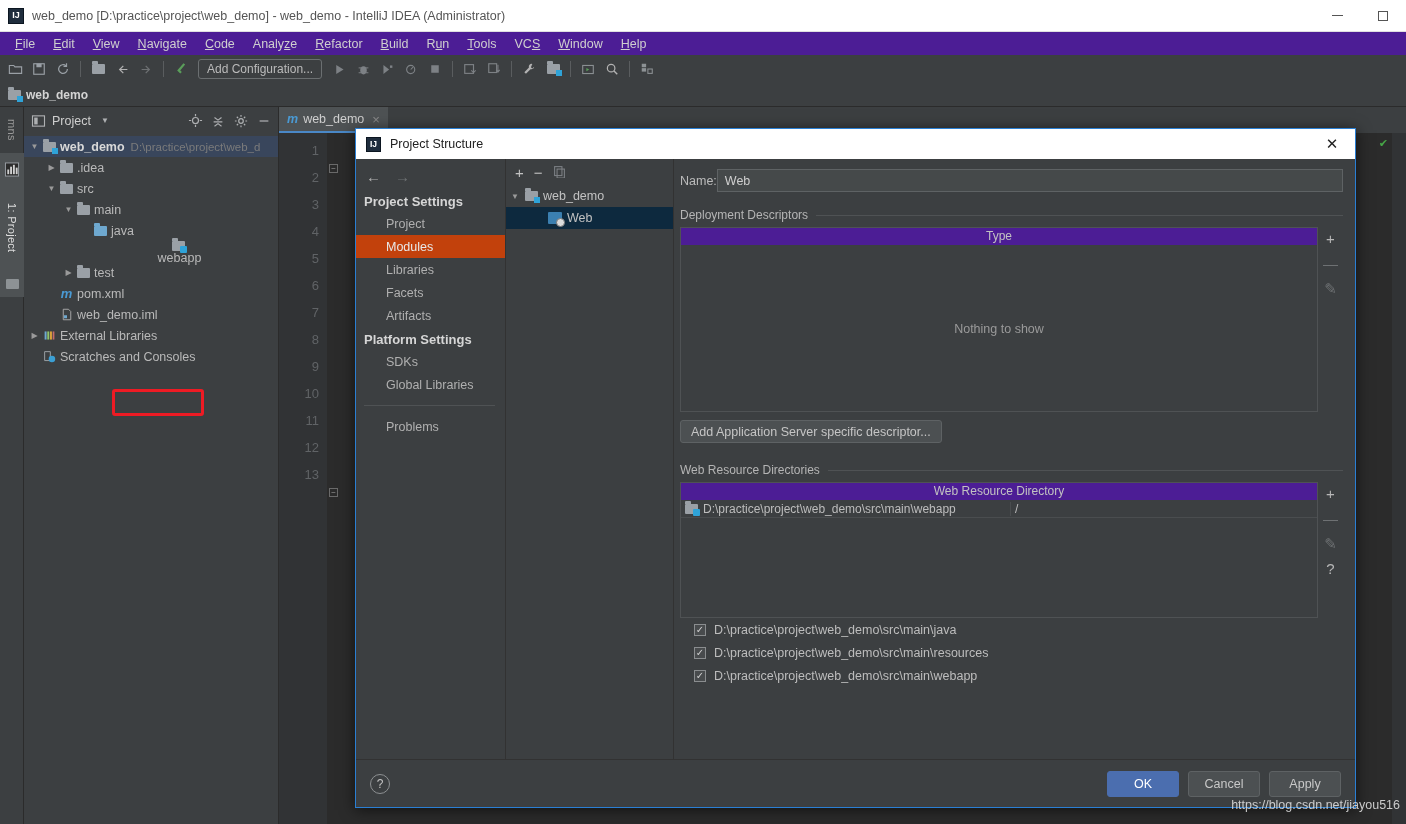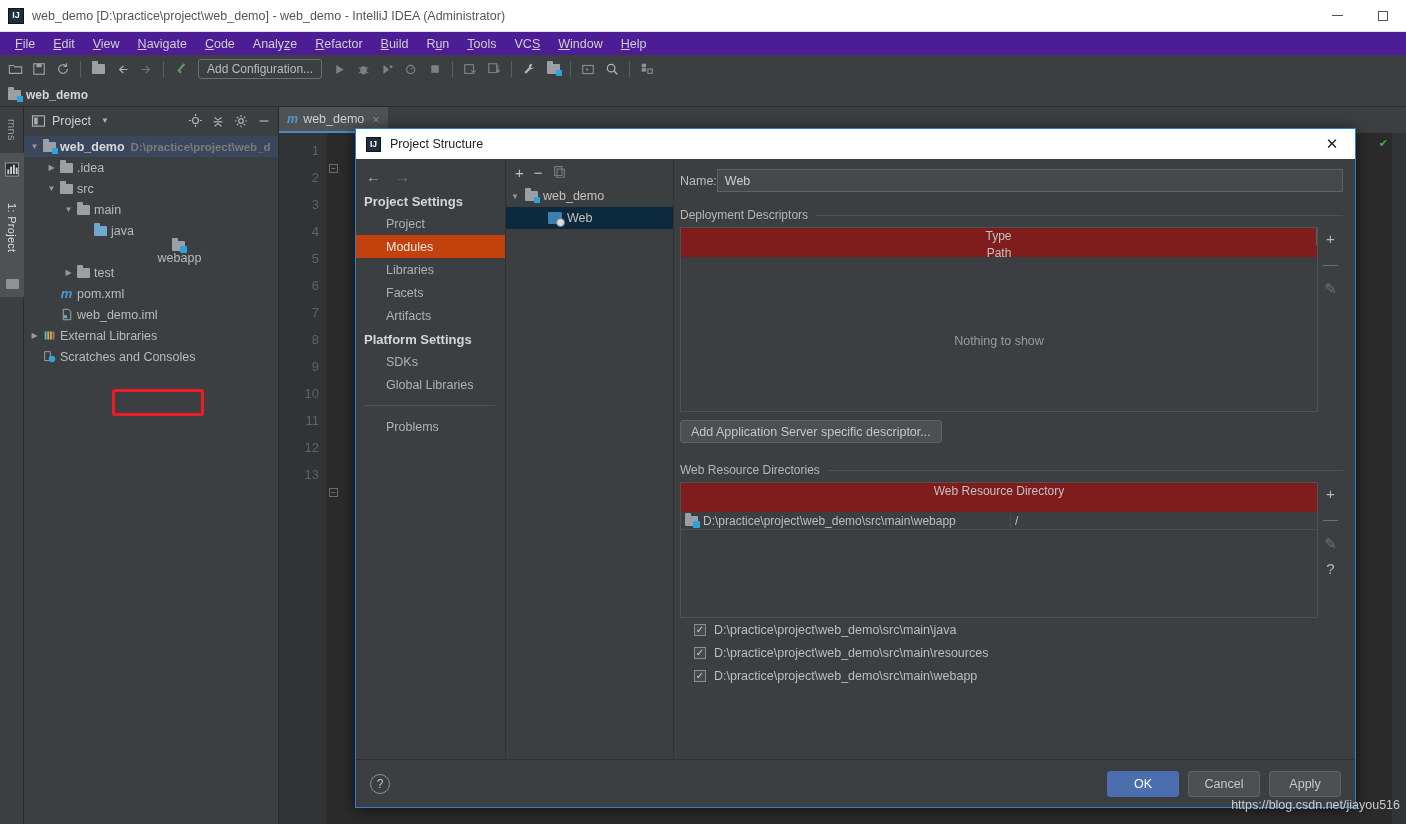--- a/index.html
+++ b/index.html
@@ -60,21 +60,21 @@
   #pp-head .ptitle { color:#cfcfcf; font-size:12.5px; }
   #pp-head .spacer { flex:1; }
   .ph-ico { width:18px; height:18px; display:flex; align-items:center; justify-content:center; color:#aeb0b2; }
   #pp-tree { flex:1; background:#3c3f41; font-size:12.5px; padding-top:2px; position:relative; }
   .trow { height:21px; display:flex; align-items:center; color:#b9b9b9; padding-left:4px; white-space:nowrap; }
   .trow.sel { background:#2f65ca33; }
   .trow .arrow { width:13px; text-align:center; font-size:8px; color:#9a9a9a; }
   .trow .ic { width:17px; display:flex; align-items:center; justify-content:center; }
   .trow .nm { margin-left:2px; }
   .trow .nm.bold { font-weight:bold; color:#d8d8d8; }
-  .trow .path { color:#7b7b7b; margin-left:6px; font-size:11.5px; font-weight:bold; }
+  .trow .path { color:#7b7b7b; margin-left:6px; font-size:11.5px; font-weight:normal; }
   .redbox {
     position:absolute; left:88px; top:255px; width:92px; height:27px;
     border:3px solid #ee1b24; border-radius:3px; pointer-events:none;
   }
   
   #editor { flex:1; background:#2b2b2b; display:flex; flex-direction:column; }
   #tabbar { height:26px; background:#3c3f41; display:flex; align-items:flex-end; }
   .etab { height:26px; display:flex; align-items:center; gap:5px; padding:0 8px; background:#4e5254;
           border-bottom:2px solid #4a88c7; color:#cfcfcf; font-size:12.5px; }
   .etab .x { color:#8a8a8a; font-size:13px; margin-left:3px; }
@@ -123,21 +123,21 @@
   .namerow .lab { color:#bbb; font-size:12.5px; }
   .namefield {
     flex:1; height:23px; background:#45494a; border:1px solid #5e6264; color:#cfcfcf;
     display:flex; align-items:center; padding-left:7px; font-size:12.5px;
   }
   .grouphdr { display:flex; align-items:center; gap:8px; margin-bottom:5px;justify-content:space-between; }
   .grouphdr .gt { color:#b5b5b5; font-size:12px; white-space:nowrap; }
   .grouphdr .gl { flex:1; height:1px; background:#4f5254; }
   .tablewrap { display:flex; }
   .tbl { flex:1; border:1px solid #4f5254; background:#3c3f41; }
-  .thead { display:flex; height:29px; background:#7f1d1d;flex-direction:column; }
+  .thead { display:flex; height:17px; background:#4c1d95; }
   .th { flex:1; text-align:center; color:#c2c2c2; font-size:12px; border-right:1px solid #5a5d5f; line-height:17px; }
   .th:last-child { border-right:none; }
   .tbody { position:relative; }
   .nothing { text-align:center; color:#9a9a9a; font-size:12.5px; }
   .trowd { display:flex; height:18px; align-items:center; border-bottom:1px solid #4a4d4f; }
   .tdc { display:flex; align-items:center; gap:5px; color:#bdbdbd; font-size:12px; padding-left:4px;
          border-right:1px solid #4a4d4f; }
   .sidebtns { width:25px; display:flex; flex-direction:column; align-items:center; gap:10px; padding-top:4px; color:#b7b7b7;}
   .sidebtns .b { font-size:15px; line-height:1; }
   .addbtn {
@@ -598,21 +598,20 @@
 
       
       <div class="grouphdr">
         <span class="gt">Deployment Descriptors</span>
         <span class="gl"></span>
       </div>
       <div class="tablewrap">
         <div class="tbl" style="height:185px;">
           <div class="thead">
             <div class="th">Type</div>
-            <div class="th">Path</div>
           </div>
           <div class="tbody" style="height:168px; display:flex; align-items:center; justify-content:center;">
             <div class="nothing">Nothing to show</div>
           </div>
         </div>
         <div class="sidebtns">
           <span class="b">+</span>
           <span class="b" style="color:#6e7173;">—</span>
           <span class="b" style="color:#6e7173;">✎</span>
         </div>

